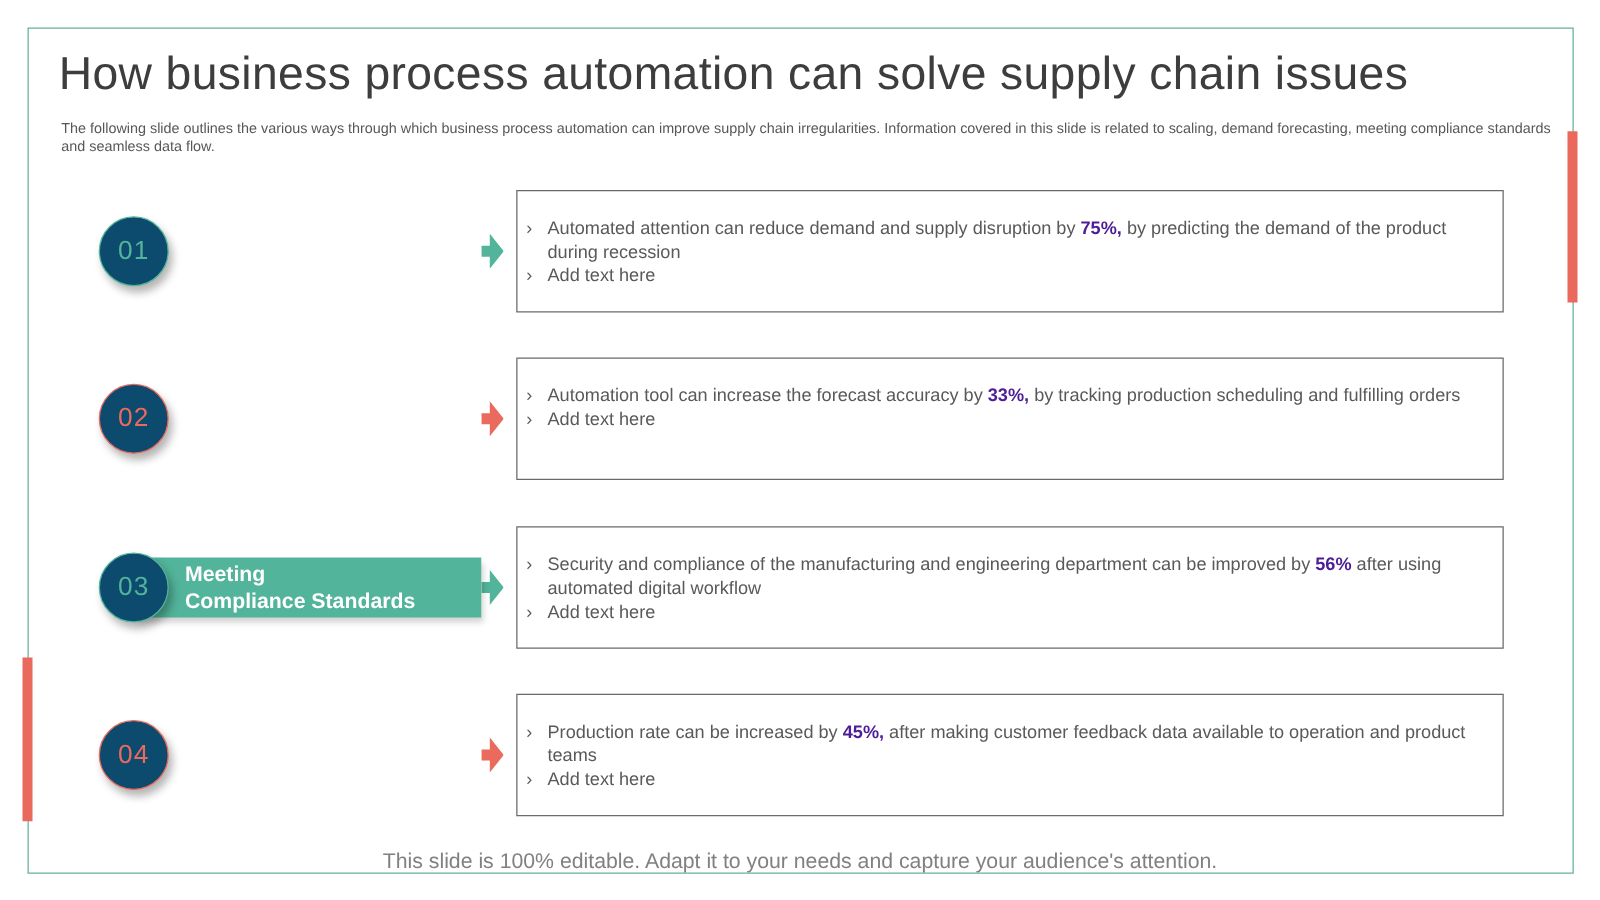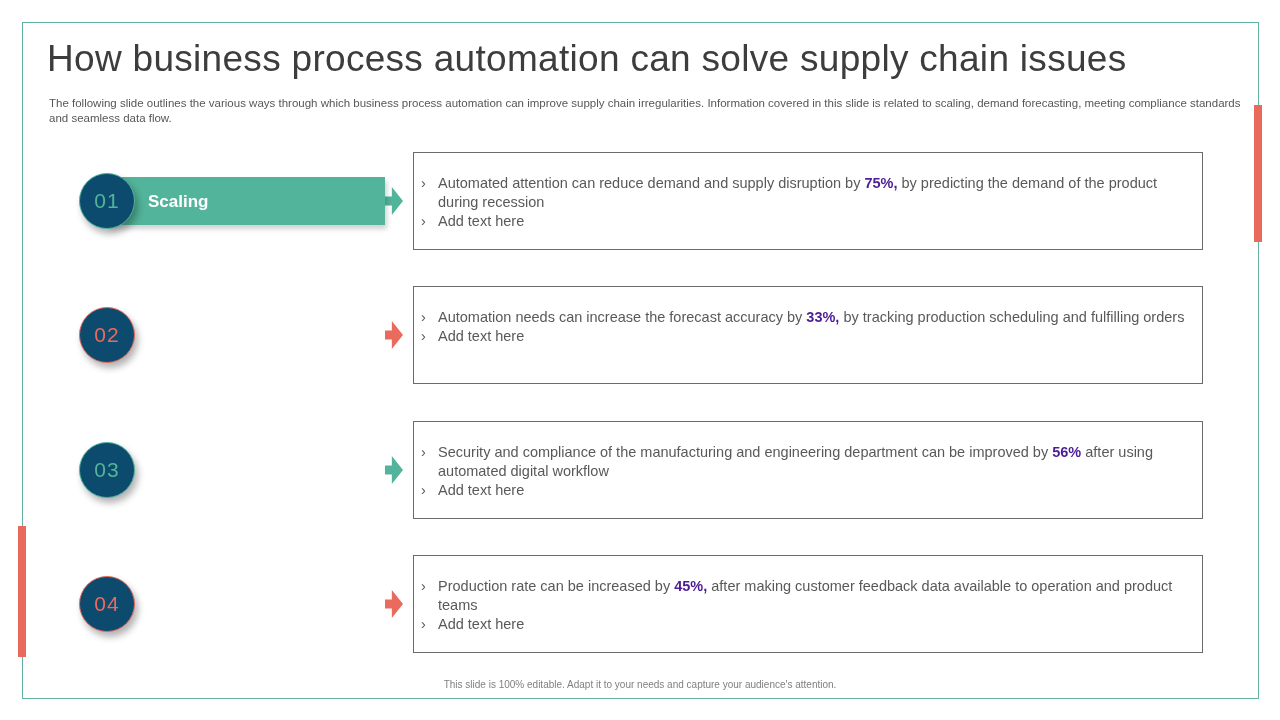--- a/index.html
+++ b/index.html
@@ -48,37 +48,34 @@
     position:absolute;left:413px;top:0;width:790px;height:98px;
     border:1px solid #6a6a6a;box-sizing:border-box;
     padding:21px 16px 0 7px;background:#ffffff;
   }
   .bullet{display:flex;font-size:14.5px;line-height:19px;color:#595959;}
   .bullet .marker{flex:0 0 17px;color:#595959;}
   .bullet p{margin:0;}
   .bullet b{color:#4c1d95;}
   .footer{
     position:absolute;left:0;top:679px;width:1280px;text-align:center;
-    font-size:10px;color:#808080;
+    font-size:17px;color:#808080;
   }
 </style>
 </head>
 <body>
 
 <div class="slide-border"></div>
 <div class="accent-bar right"></div>
 <div class="accent-bar left"></div>
 
 <h1 class="title">How business process automation can solve supply chain issues</h1>
 <p class="subtitle">The following slide outlines the various ways through which business process automation can improve supply chain irregularities. Information covered in this slide is related to scaling, demand forecasting, meeting compliance standards and seamless data flow.</p>
 
 <div class="item" style="top:152px" data-theme="teal">
-  <div class="banner">
-    <span class="banner-label">Scaling</span>
-  </div>
   <div class="arrow"></div>
   <div class="circle">
     <span>01</span>
   </div>
   <div class="textbox">
     <div class="bullet">
       <span class="marker">›</span>
       <p><span>Automated attention can reduce demand and supply disruption by </span><b>75%,</b><span> by predicting the demand of the product during recession</span></p>
     </div>
     <div class="bullet">
@@ -89,30 +86,34 @@
 </div>
 
 <div class="item" style="top:286px" data-theme="coral">
   <div class="arrow"></div>
   <div class="circle">
     <span>02</span>
   </div>
   <div class="textbox">
     <div class="bullet">
       <span class="marker">›</span>
-      <p><span>Automation needs can increase the forecast accuracy by </span><b>33%,</b><span> by tracking production scheduling and fulfilling orders</span></p>
+      <p><span>Automation tool can increase the forecast accuracy by </span><b>33%,</b><span> by tracking production scheduling and fulfilling orders</span></p>
     </div>
     <div class="bullet">
       <span class="marker">›</span>
       <p><span>Add text here</span></p>
     </div>
   </div>
 </div>
 
 <div class="item" style="top:421px" data-theme="teal">
+  <div class="banner">
+    <span class="banner-label">Meeting
+Compliance Standards</span>
+  </div>
   <div class="arrow"></div>
   <div class="circle">
     <span>03</span>
   </div>
   <div class="textbox">
     <div class="bullet">
       <span class="marker">›</span>
       <p><span>Security and compliance of the manufacturing and engineering department can be improved by </span><b>56%</b><span> after using automated digital workflow</span></p>
     </div>
     <div class="bullet">

